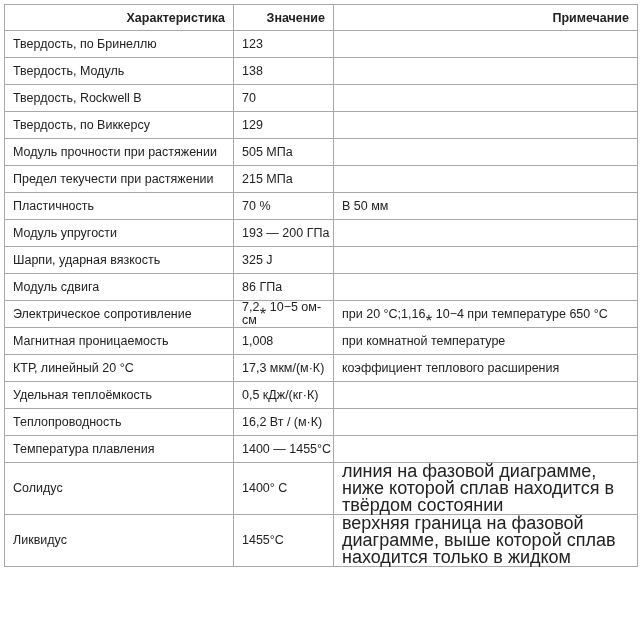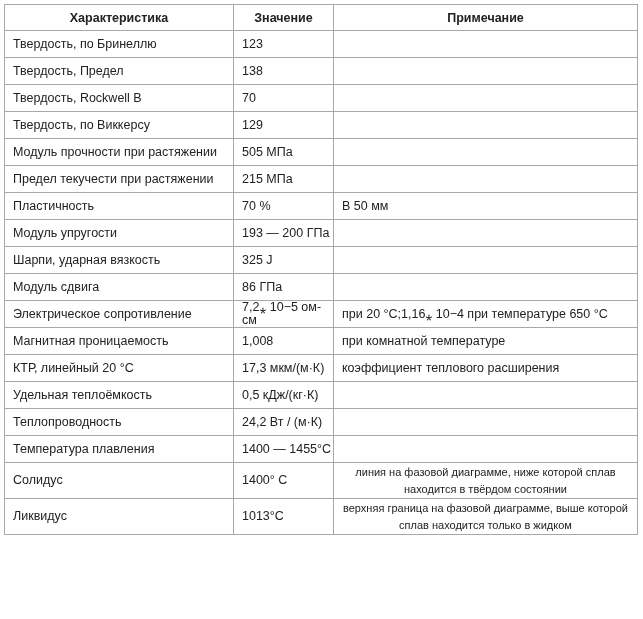--- a/index.html
+++ b/index.html
@@ -1,31 +1,31 @@
 <!DOCTYPE html>
 <html><head>
   <meta charset="utf-8">
   <style>
     html, body { margin: 0; padding: 0; background: #ffffff; }
     body { width: 643px; height: 619px; position: relative; overflow: hidden;
            font-family: "Liberation Sans", sans-serif; font-size: 12.5px; color: #222222; }
     table.props { position: absolute; left: 4px; top: 4px; border-collapse: collapse;
                   width: 633px; table-layout: fixed; }
     table.props th, table.props td { border: 1px solid #a8a8a8; padding: 0 8px; vertical-align: middle; }
-    table.props th { font-weight: bold; height: 25px; text-align: center; color: #222; }
+    table.props th { font-weight: bold; height: 25px; text-align: right; color: #222; }
     table.props td { height: 26px; line-height: 15px; }
     col.c1 { width: 229px; }
     col.c2 { width: 100px; }
     col.c3 { width: 304px; }
     td.val { padding-left: 9px; white-space: nowrap; overflow: hidden; }
     td.val.clip { white-space: normal; line-height: 13px; height: 26px; }
     td.val.clip span { display: block; max-height: 26px; overflow: hidden; }
     td.note { padding-left: 10px; }
     tr.tall td { height: 35px; }
-    tr.tall td.note { line-height: 17px; font-size: 11px; text-align: center; }
+    tr.tall td.note { line-height: 17px; font-size: 18px; }
   </style>
 </head>
 <body>
 
 <table class="props">
   <colgroup>
       <col class="c1">
       <col class="c2">
       <col class="c3">
     </colgroup>
@@ -36,21 +36,21 @@
       <th>Примечание</th>
     </tr>
   </thead>
   <tbody>
     <tr>
         <td>Твердость, по Бринеллю</td>
         <td class="val">123</td>
         <td class="note"></td>
       </tr>
     <tr>
-        <td>Твердость, Предел</td>
+        <td>Твердость, Модуль</td>
         <td class="val">138</td>
         <td class="note"></td>
       </tr>
     <tr>
         <td>Твердость, Rockwell B</td>
         <td class="val">70</td>
         <td class="note"></td>
       </tr>
     <tr>
         <td>Твердость, по Виккерсу</td>
@@ -104,32 +104,32 @@
         <td class="val">17,3 мкм/(м·К)</td>
         <td class="note">коэффициент теплового расширения</td>
       </tr>
     <tr>
         <td>Удельная теплоёмкость</td>
         <td class="val">0,5 кДж/(кг·К)</td>
         <td class="note"></td>
       </tr>
     <tr>
         <td>Теплопроводность</td>
-        <td class="val">24,2 Вт / (м·К)</td>
+        <td class="val">16,2 Вт / (м·К)</td>
         <td class="note"></td>
       </tr>
     <tr>
         <td>Температура плавления</td>
         <td class="val">1400 — 1455°C</td>
         <td class="note"></td>
       </tr>
     <tr class="tall">
         <td>Солидус</td>
         <td class="val">1400° C</td>
         <td class="note">линия на фазовой диаграмме, ниже которой сплав находится в твёрдом состоянии</td>
       </tr>
     <tr class="tall">
         <td>Ликвидус</td>
-        <td class="val">1013°C</td>
+        <td class="val">1455°C</td>
         <td class="note">верхняя граница на фазовой диаграмме, выше которой сплав находится только в жидком</td>
       </tr>
   </tbody>
 </table>
 
 </body></html>

